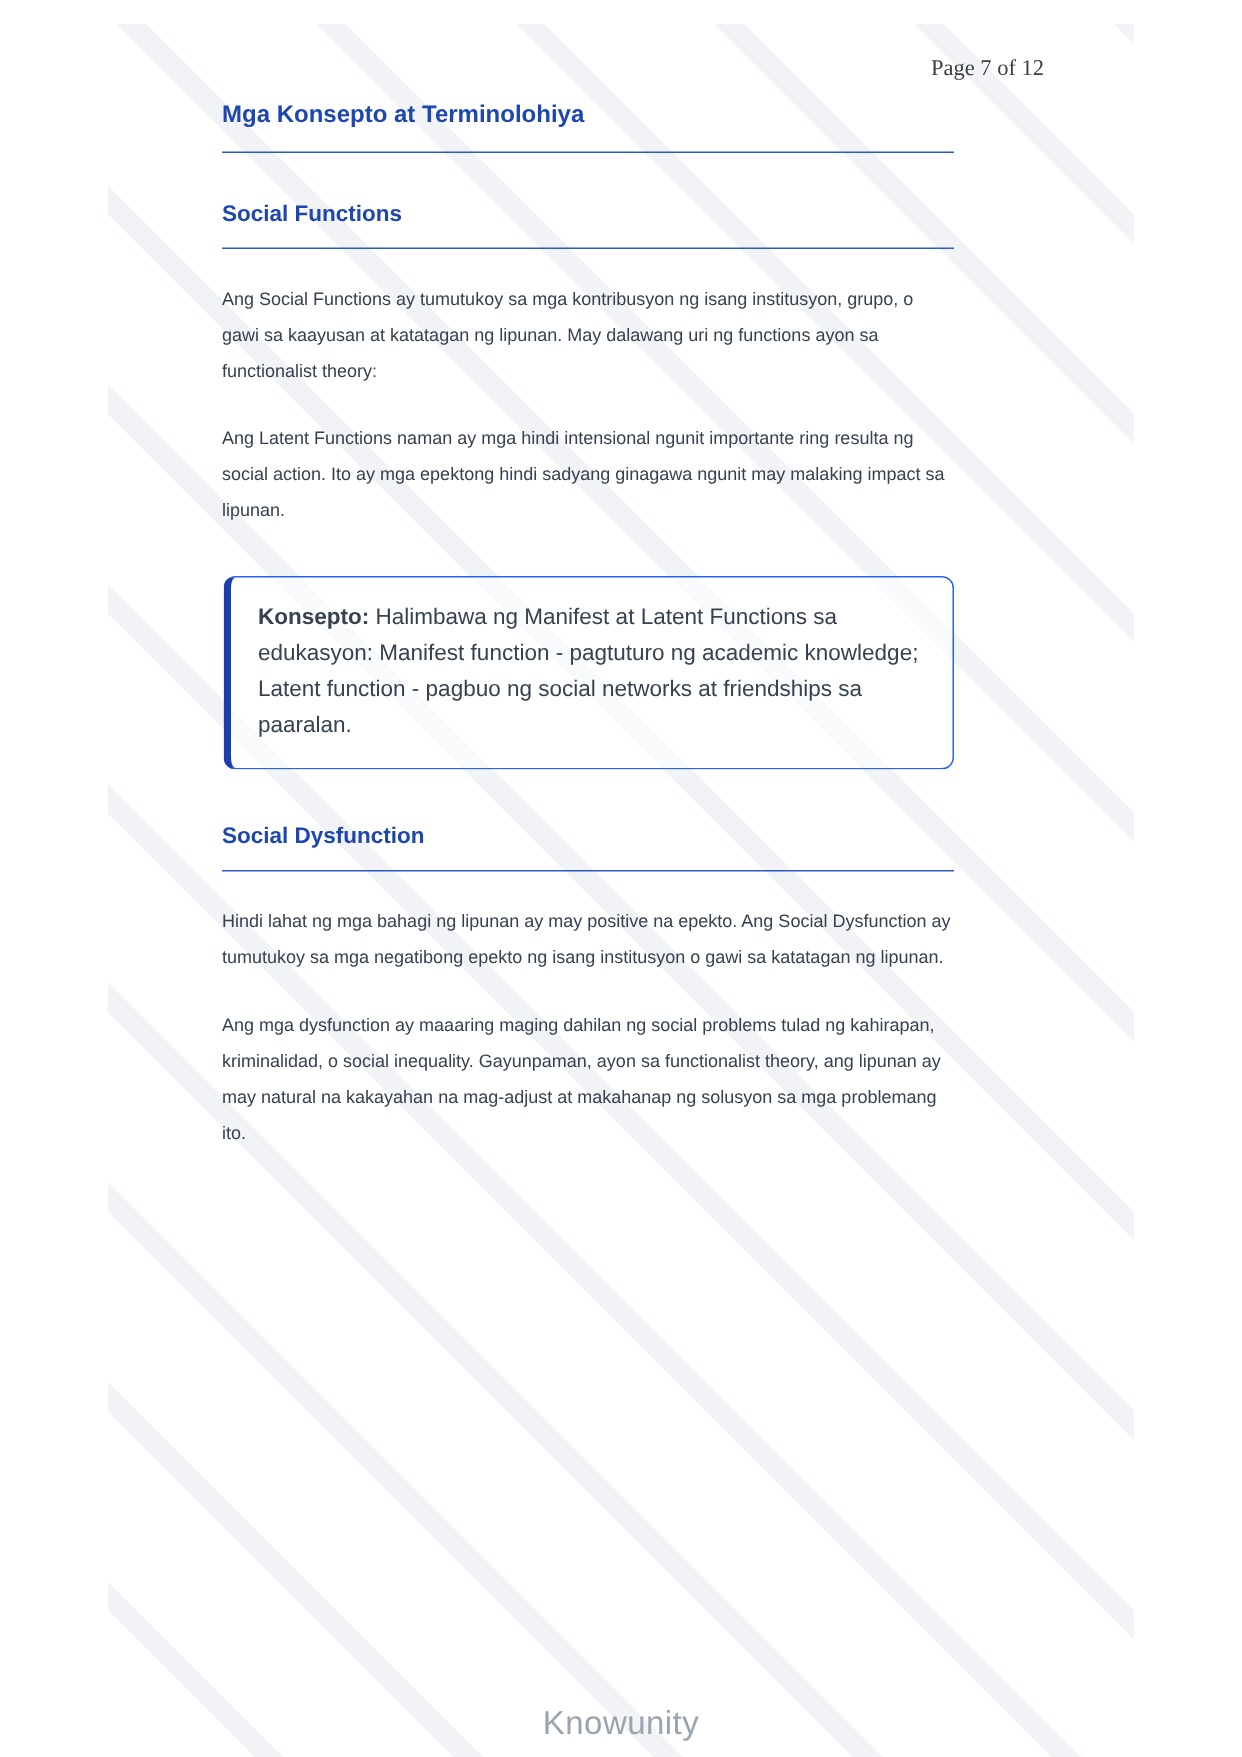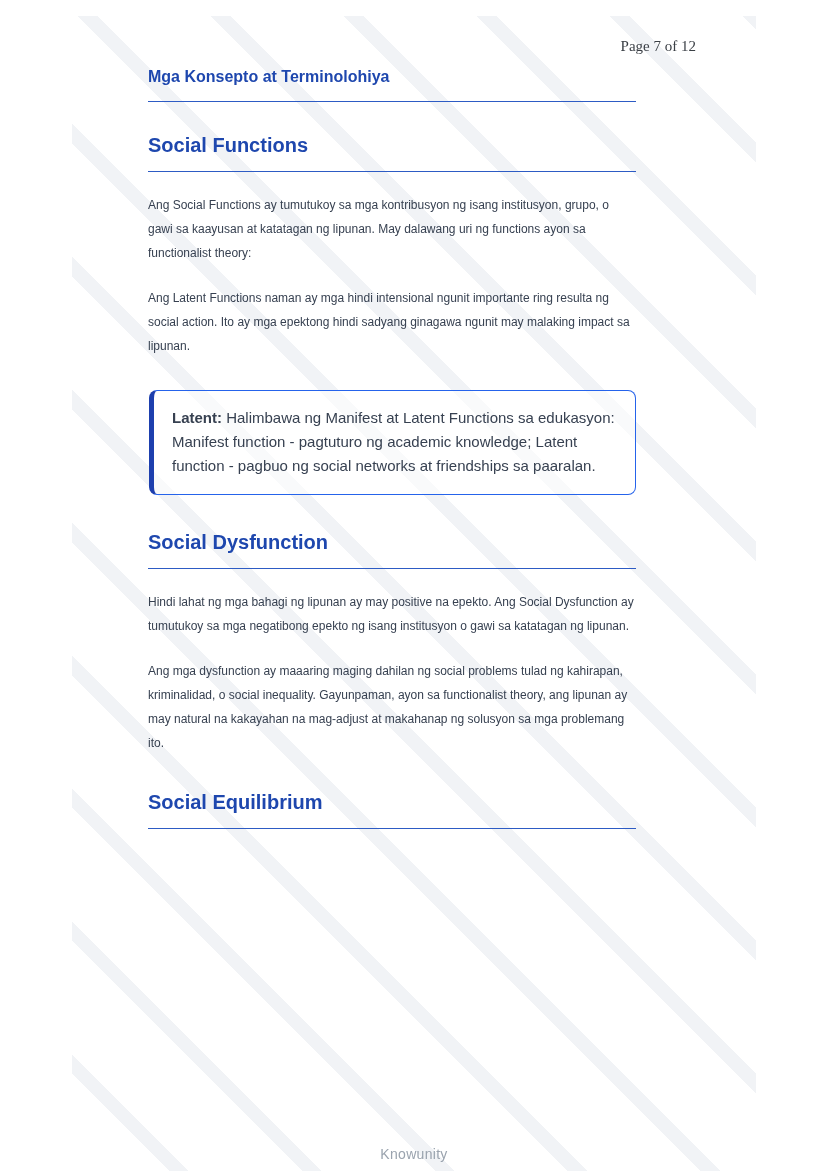--- a/index.html
+++ b/index.html
@@ -43,21 +43,21 @@
   .doc-title {
     color: #1e47ae;
     font-size: 16px;
     font-weight: bold;
     padding-bottom: 15px;
     border-bottom: 1px solid #2d5bc4;
   }
 
   .section-heading {
     color: #1e47ae;
-    font-size: 20px;
+    font-size: 15px;
     font-weight: bold;
     margin-top: 32px;
     padding-bottom: 14px;
     border-bottom: 1px solid #2d5bc4;
   }
 
   .section-heading.later {
     margin-top: 36px;
   }
 
@@ -84,21 +84,21 @@
     font-weight: bold;
   }
 
   .footer-brand {
     position: absolute;
     left: 0;
     right: 0;
     bottom: 25px;
     text-align: center;
     color: #9aa3ae;
-    font-size: 14px;
+    font-size: 22px;
     letter-spacing: 0.3px;
   }
 
   .bottom-bar {
     position: absolute;
     left: 64px;
     right: 64px;
     bottom: 0;
     height: 12px;
     background: #243049;
@@ -117,30 +117,29 @@
     <h1 class="doc-title">Mga Konsepto at Terminolohiya</h1>
 
     <h2 class="section-heading">Social Functions</h2>
 
     <p class="body-para">Ang Social Functions ay tumutukoy sa mga kontribusyon ng isang institusyon, grupo, o gawi sa kaayusan at katatagan ng lipunan. May dalawang uri ng functions ayon sa functionalist theory:</p>
 
 
     <p class="body-para">Ang Latent Functions naman ay mga hindi intensional ngunit importante ring resulta ng social action. Ito ay mga epektong hindi sadyang ginagawa ngunit may malaking impact sa lipunan.</p>
 
     <div class="example-box">
-      <span class="example-label">Latent:</span><span> Halimbawa ng Manifest at Latent Functions sa edukasyon: Manifest function - pagtuturo ng academic knowledge; Latent function - pagbuo ng social networks at friendships sa paaralan.</span>
+      <span class="example-label">Konsepto:</span><span> Halimbawa ng Manifest at Latent Functions sa edukasyon: Manifest function - pagtuturo ng academic knowledge; Latent function - pagbuo ng social networks at friendships sa paaralan.</span>
     </div>
 
     <h2 class="section-heading later">Social Dysfunction</h2>
 
     <p class="body-para">Hindi lahat ng mga bahagi ng lipunan ay may positive na epekto. Ang Social Dysfunction ay tumutukoy sa mga negatibong epekto ng isang institusyon o gawi sa katatagan ng lipunan.</p>
 
     <p class="body-para">Ang mga dysfunction ay maaaring maging dahilan ng social problems tulad ng kahirapan, kriminalidad, o social inequality. Gayunpaman, ayon sa functionalist theory, ang lipunan ay may natural na kakayahan na mag-adjust at makahanap ng solusyon sa mga problemang ito.</p>
 
-    <h2 class="section-heading later">Social Equilibrium</h2>
 
 
 
   </div>
 
   <div class="footer-brand">Knowunity</div>
 
   <div class="bottom-bar"></div>
 
 </div>

